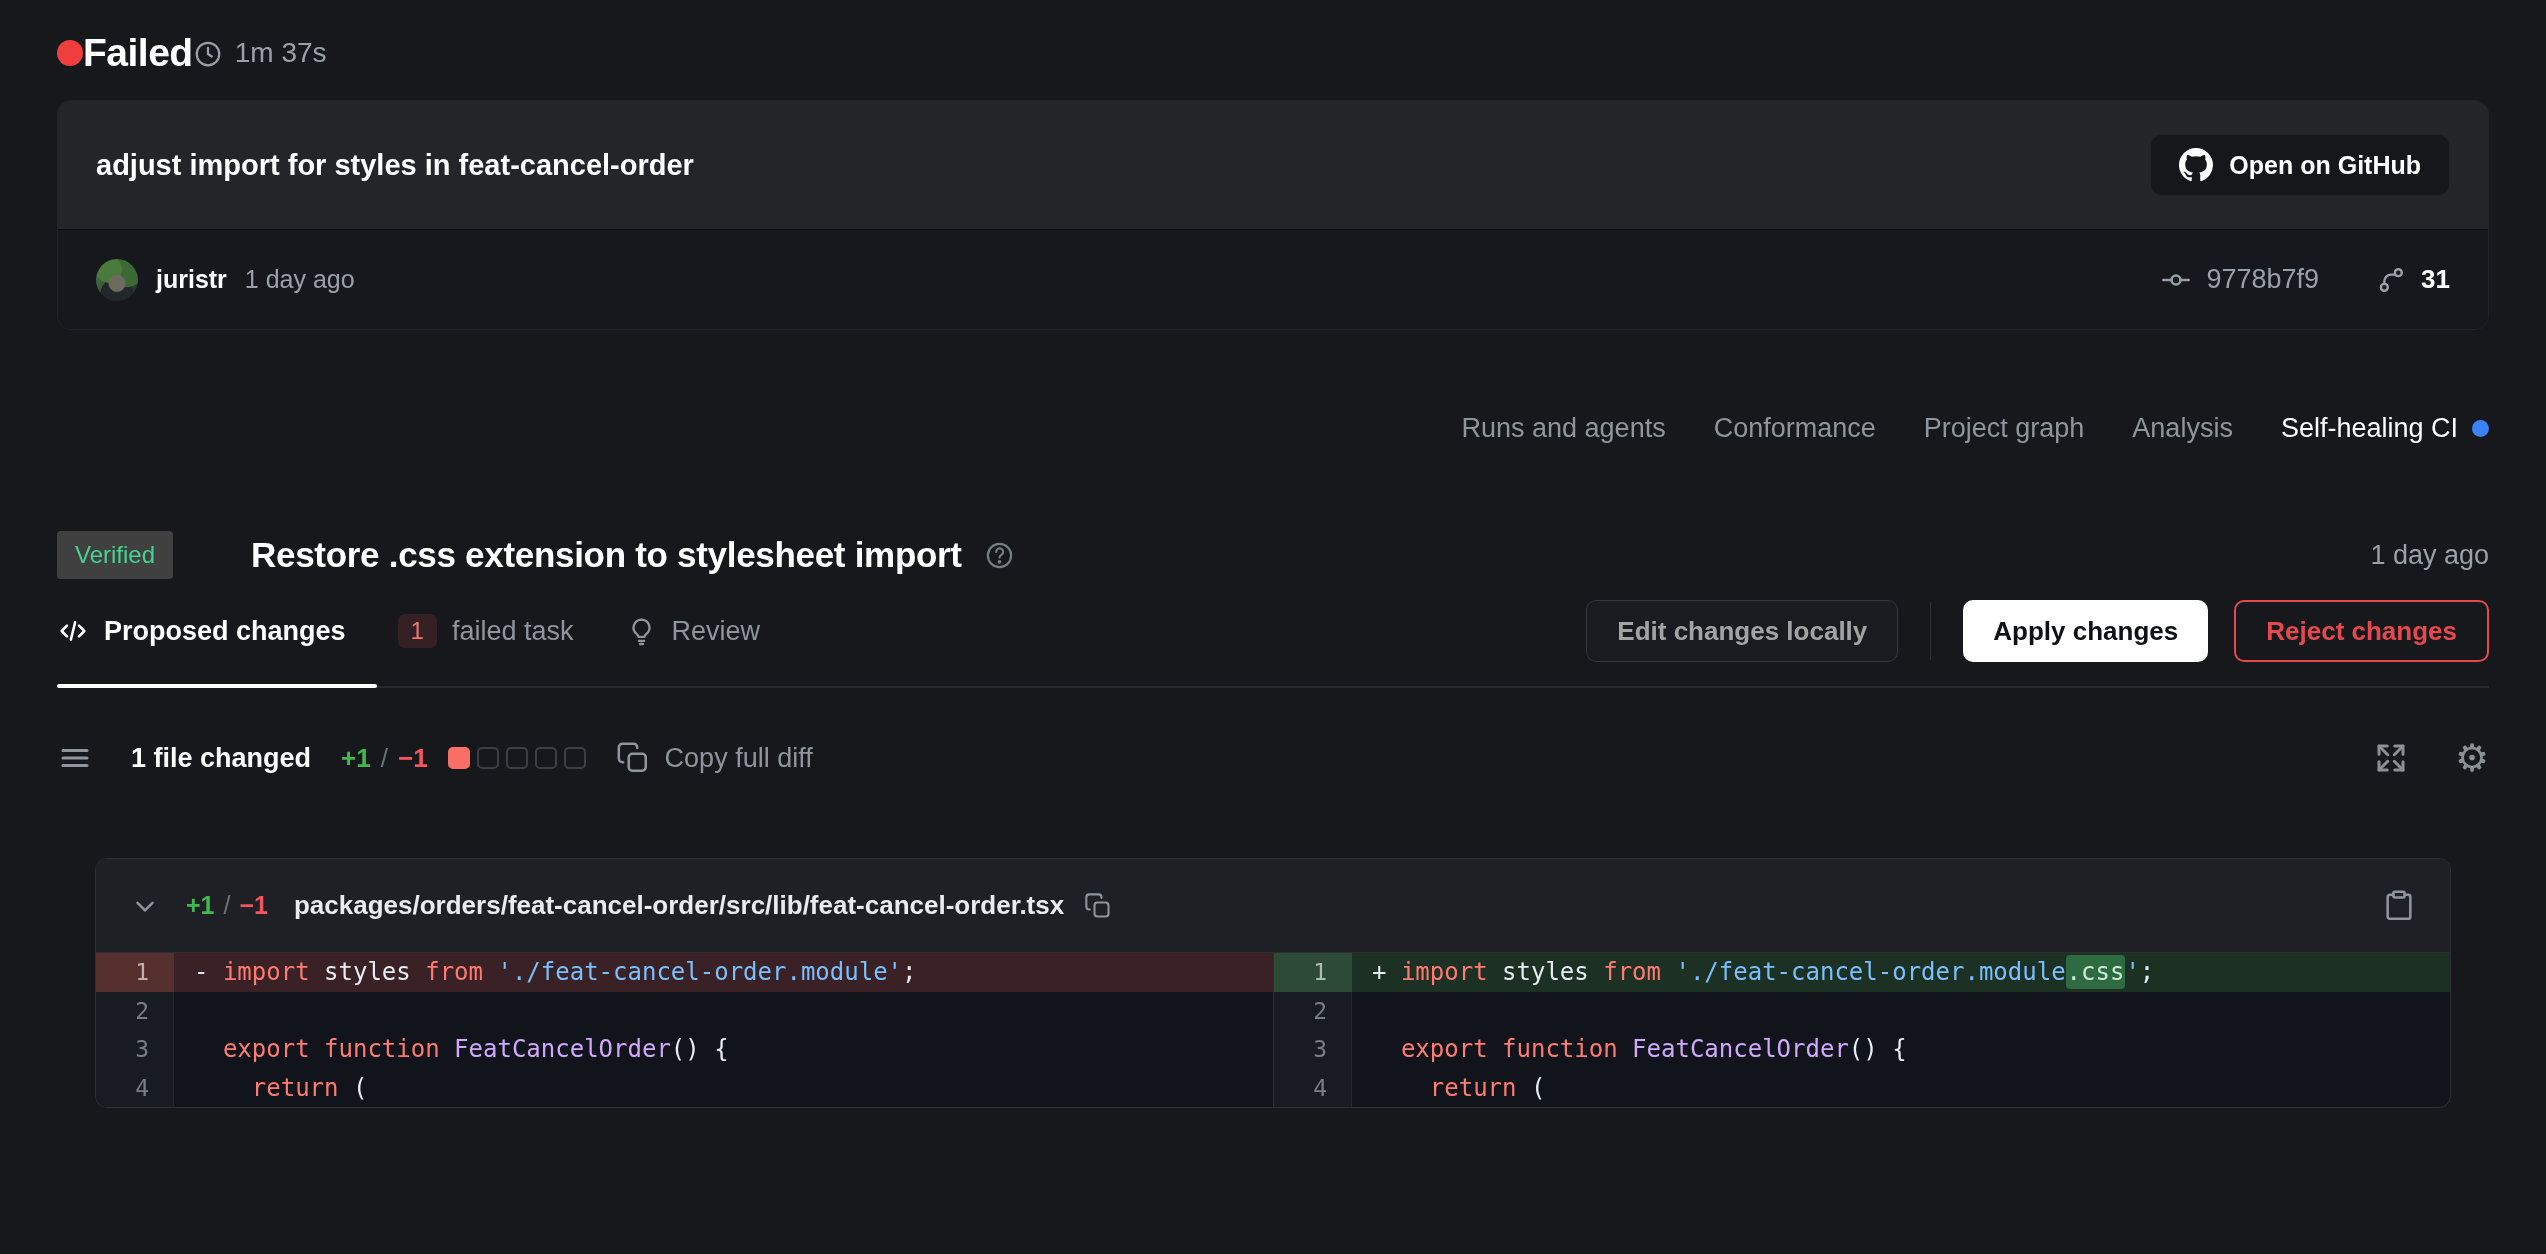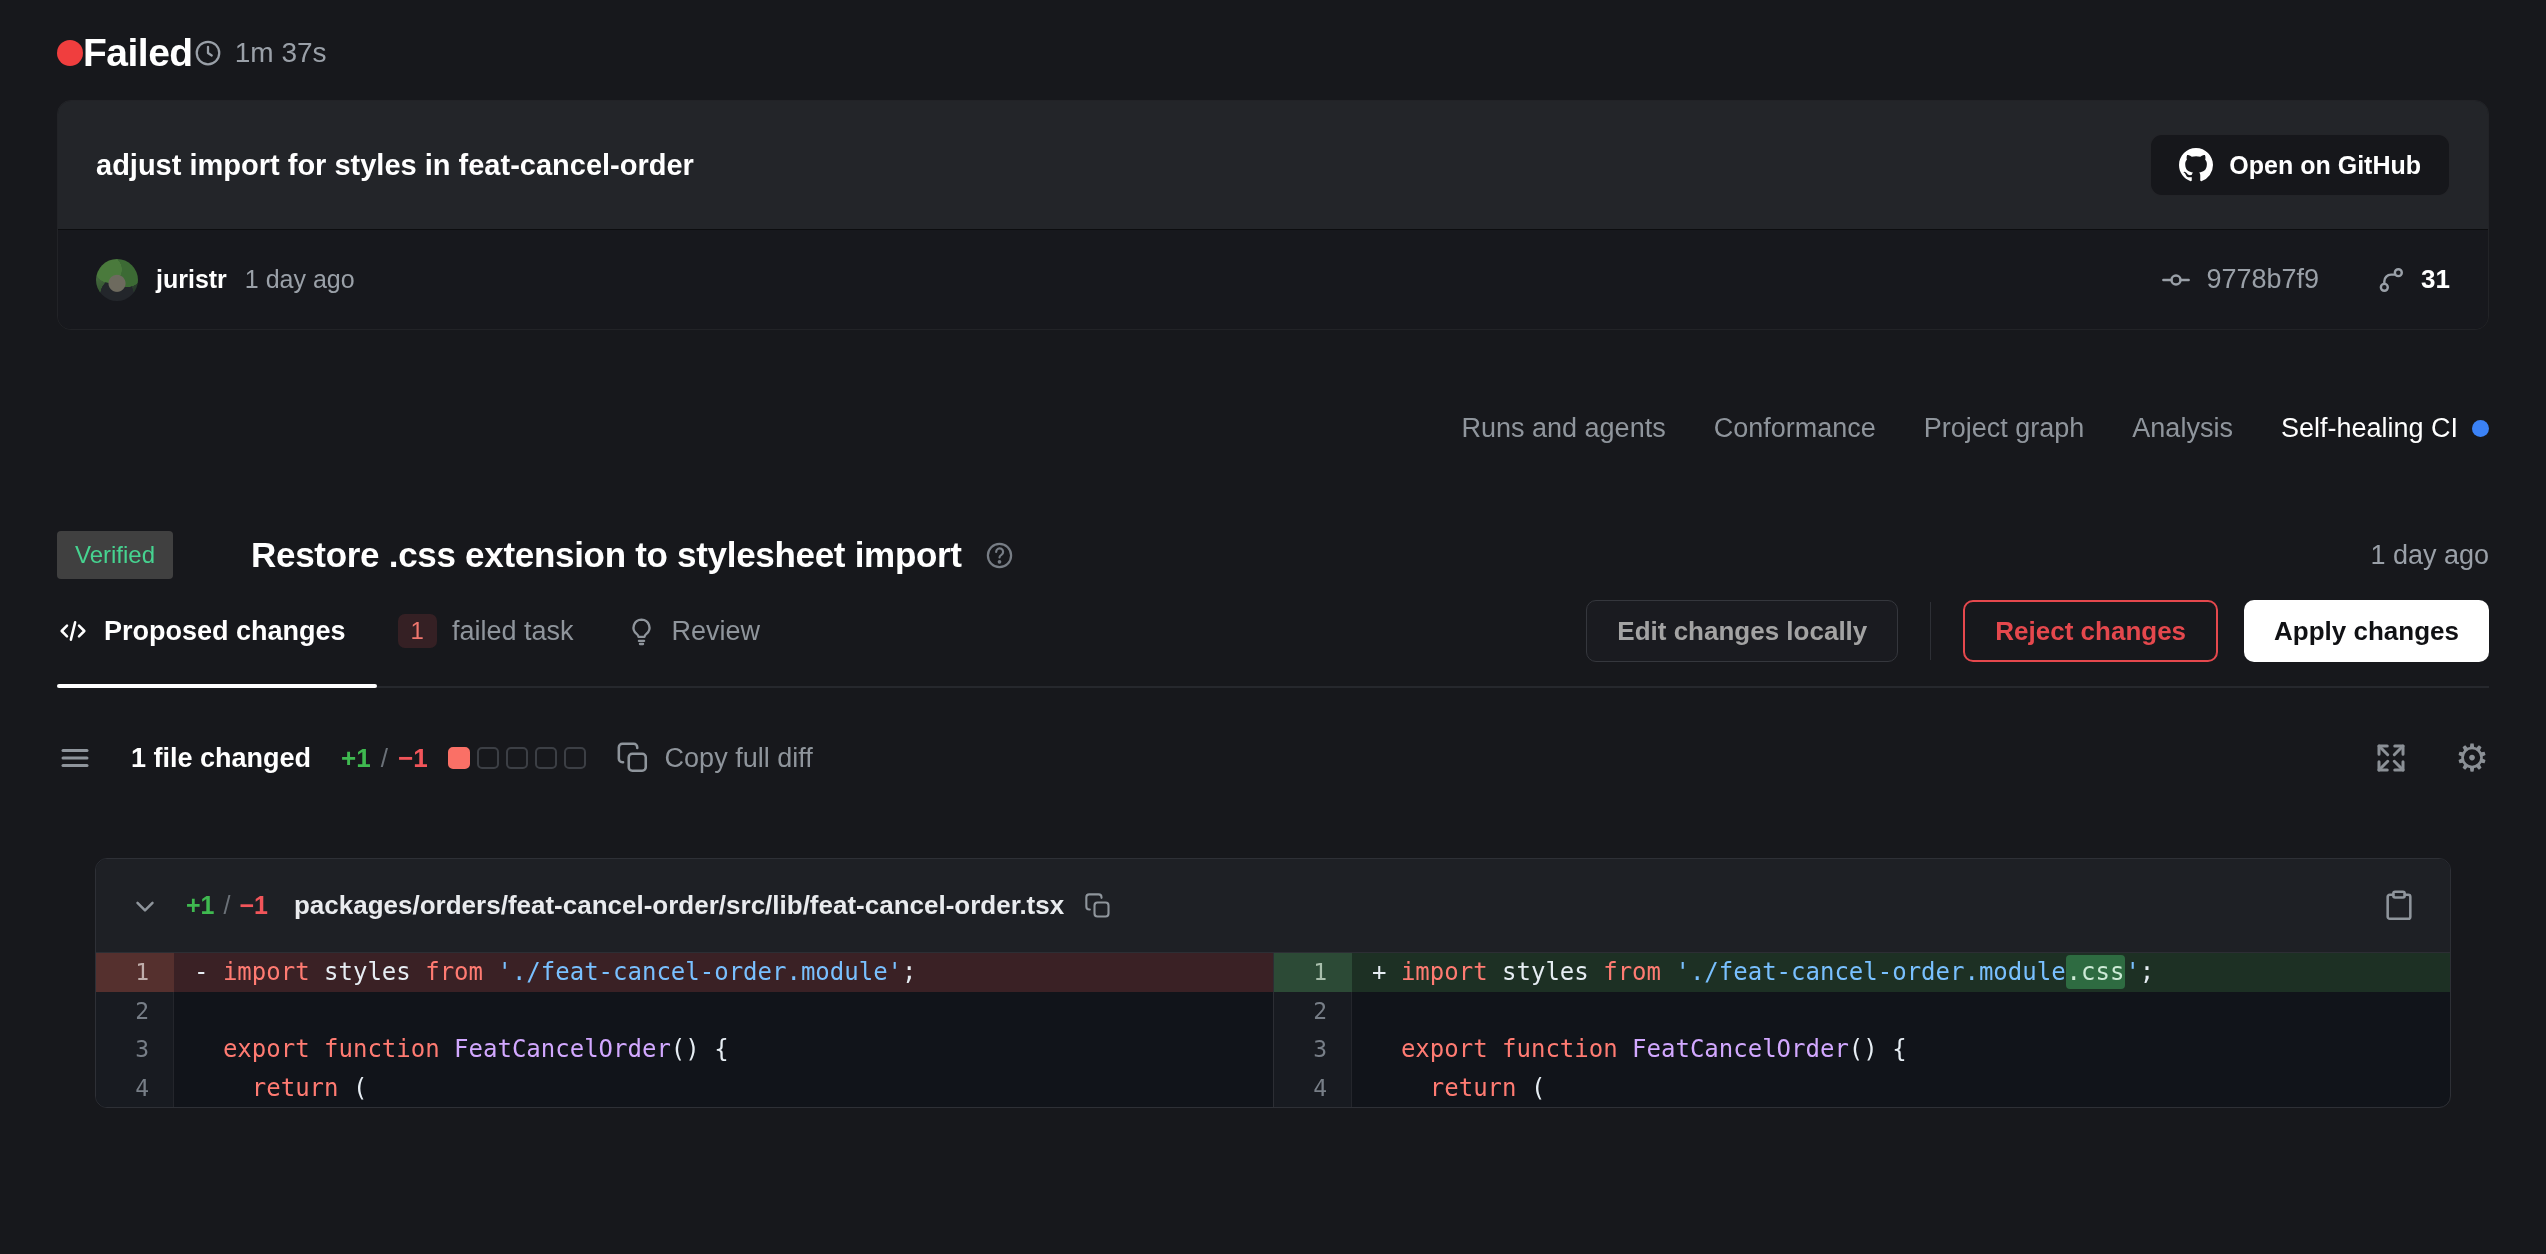--- a/index.html
+++ b/index.html
@@ -9,21 +9,21 @@
     font-family:"Liberation Sans", sans-serif;
     color:#e8eaed;
     -webkit-font-smoothing:antialiased;
   }
   .page { padding:0 57px; }
 
   
   .status-row { display:flex; align-items:center; margin-top:30px; height:46px; }
   .status-dot { width:26px; height:26px; border-radius:50%; background:#f03e3e; }
   .status-label { font-size:39px; font-weight:700; color:#fff; letter-spacing:-0.5px; }
-  .duration { display:flex; align-items:center; gap:12px; color:#9aa0a8; font-size:28px; }
+  .duration { display:flex; align-items:flex-end; gap:12px; color:#9aa0a8; font-size:28px; }
   .icon { display:inline-flex; align-items:center; justify-content:center; }
   svg { display:block; }
 
   
   .commit-card { margin-top:24px; border-radius:14px; overflow:hidden; border:1px solid rgba(255,255,255,0.05); }
   .commit-card-header { background:#232529; height:128px; display:flex; align-items:center; justify-content:space-between; padding:0 38px; }
   .commit-title { font-size:29px; font-weight:700; color:#fff; }
   .github-btn { display:flex; align-items:center; gap:16px; background:#16171b; border:1px solid rgba(255,255,255,0.06);
     border-radius:12px; height:62px; padding:0 28px; color:#fff; font-size:25px; font-weight:700; cursor:pointer; }
   .commit-card-body { background:#17181d; height:100px; display:flex; align-items:center; justify-content:space-between; padding:1px 38px; border-top:1px solid rgba(0,0,0,0.45); }
@@ -214,22 +214,22 @@
               <path d="M10 19.3h4"></path>
               <path d="M10.8 21.7h2.4"></path>
             </svg>
         </span>
         <span>Review</span>
       </span>
     </div>
     <div class="actions">
       <button class="btn btn-edit">Edit changes locally</button>
       <span class="v-divider"></span>
+      <button class="btn btn-apply">Apply changes</button>
       <button class="btn btn-reject">Reject changes</button>
-      <button class="btn btn-apply">Apply changes</button>
     </div>
     <span class="tab-underline"></span>
   </div>
 
   <div class="diff-toolbar">
     <span class="icon">
       <svg width="36" height="36" viewBox="0 0 24 24" fill="none" stroke="#8f959c" stroke-width="2" stroke-linecap="round">
           <line x1="4" y1="7" x2="20" y2="7"></line>
           <line x1="4" y1="12" x2="20" y2="12"></line>
           <line x1="4" y1="17" x2="20" y2="17"></line>

